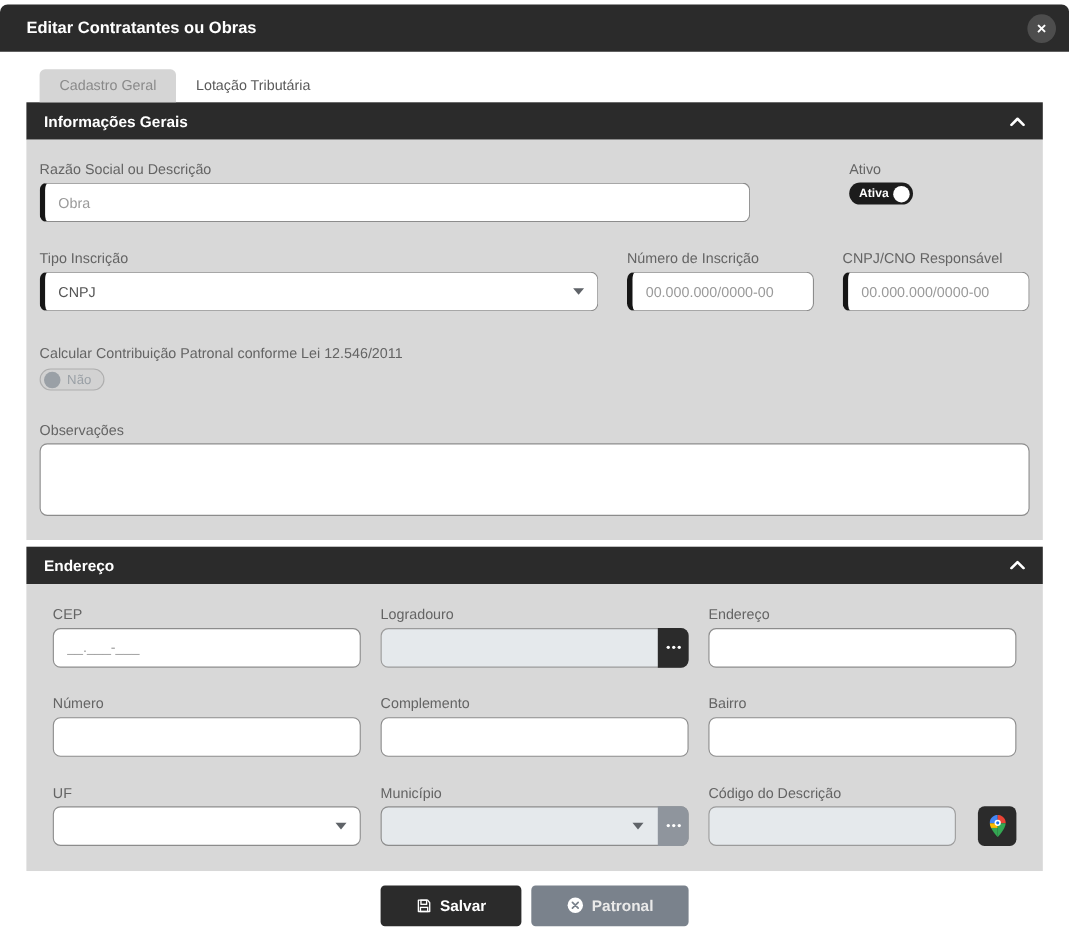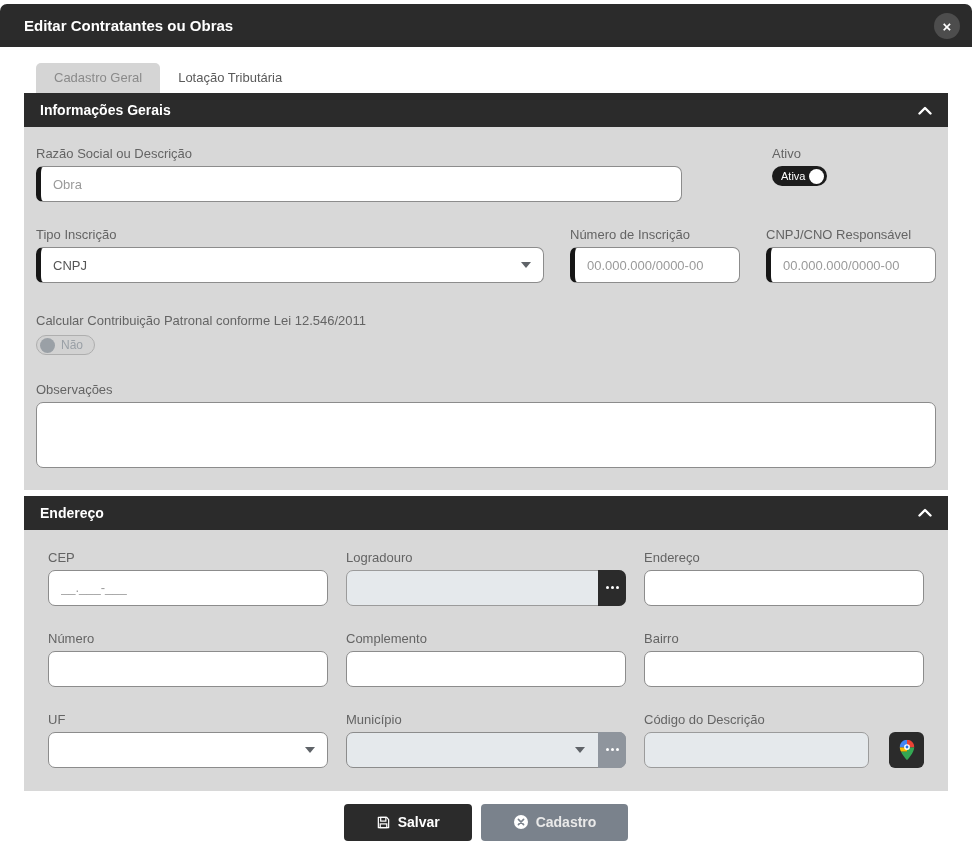--- a/index.html
+++ b/index.html
@@ -61,21 +61,21 @@
   .row-a .col-ativo { margin-left: 90px; }
   .row-b { margin-top: 25px; justify-content: space-between; }
   .row-b .col-tipo { width: 508px; }
   .row-b .col-num { width: 170px; }
   .row-c { margin-top: 30px; flex-direction: column; }
   .row-d { margin-top: 25px; flex-direction: column; }
 
   
   .toggle-on { display: inline-flex; align-items: center; gap: 4px; background: #1c1c1c;
     border-radius: 11px; height: 20px; padding: 2px 3px 2px 9px; cursor: pointer; }
-  .toggle-on .t-label { color: #fff; font-size: 11px; font-weight: normal; }
+  .toggle-on .t-label { color: #fff; font-size: 11px; font-weight: bold; }
   .toggle-on .knob { width: 15px; height: 15px; border-radius: 50%; background: #fff; }
   .toggle-off { display: inline-flex; align-items: center; gap: 6px; background: #d2d2d2;
     border: 1px solid #aeaeae; border-radius: 11px; height: 20px; padding: 2px 11px 2px 3px;
     cursor: pointer; margin-top: 2px; }
   .toggle-off .t-label { color: #9aa0a6; font-size: 12px; font-weight: normal; }
   .toggle-off .knob { width: 15px; height: 15px; border-radius: 50%; background: #9aa0a6; }
 
   
   .addr-grid { display: grid; grid-template-columns: 280px 280px 280px; column-gap: 18px; }
   .addr-grid .mt { margin-top: 25px; }
@@ -285,17 +285,17 @@
         <rect x="5" y="2.5" width="5.5" height="4" fill="none" stroke="#ffffff" stroke-width="1.3"></rect>
         <rect x="4.5" y="9.5" width="7" height="4" fill="none" stroke="#ffffff" stroke-width="1.3"></rect>
       </svg>
       <span>Salvar</span>
     </button>
     <button class="btn btn-cancel">
       <svg width="16" height="16" viewBox="0 0 16 16">
         <circle cx="8" cy="8" r="7" fill="#ffffff"></circle>
         <path d="M5.4 5.4 l5.2 5.2 M10.6 5.4 l-5.2 5.2" stroke="#7a828c" stroke-width="1.6" stroke-linecap="round"></path>
       </svg>
-      <span>Cadastro</span>
+      <span>Patronal</span>
     </button>
   </div>
 
 </div>
 
 </body></html>

